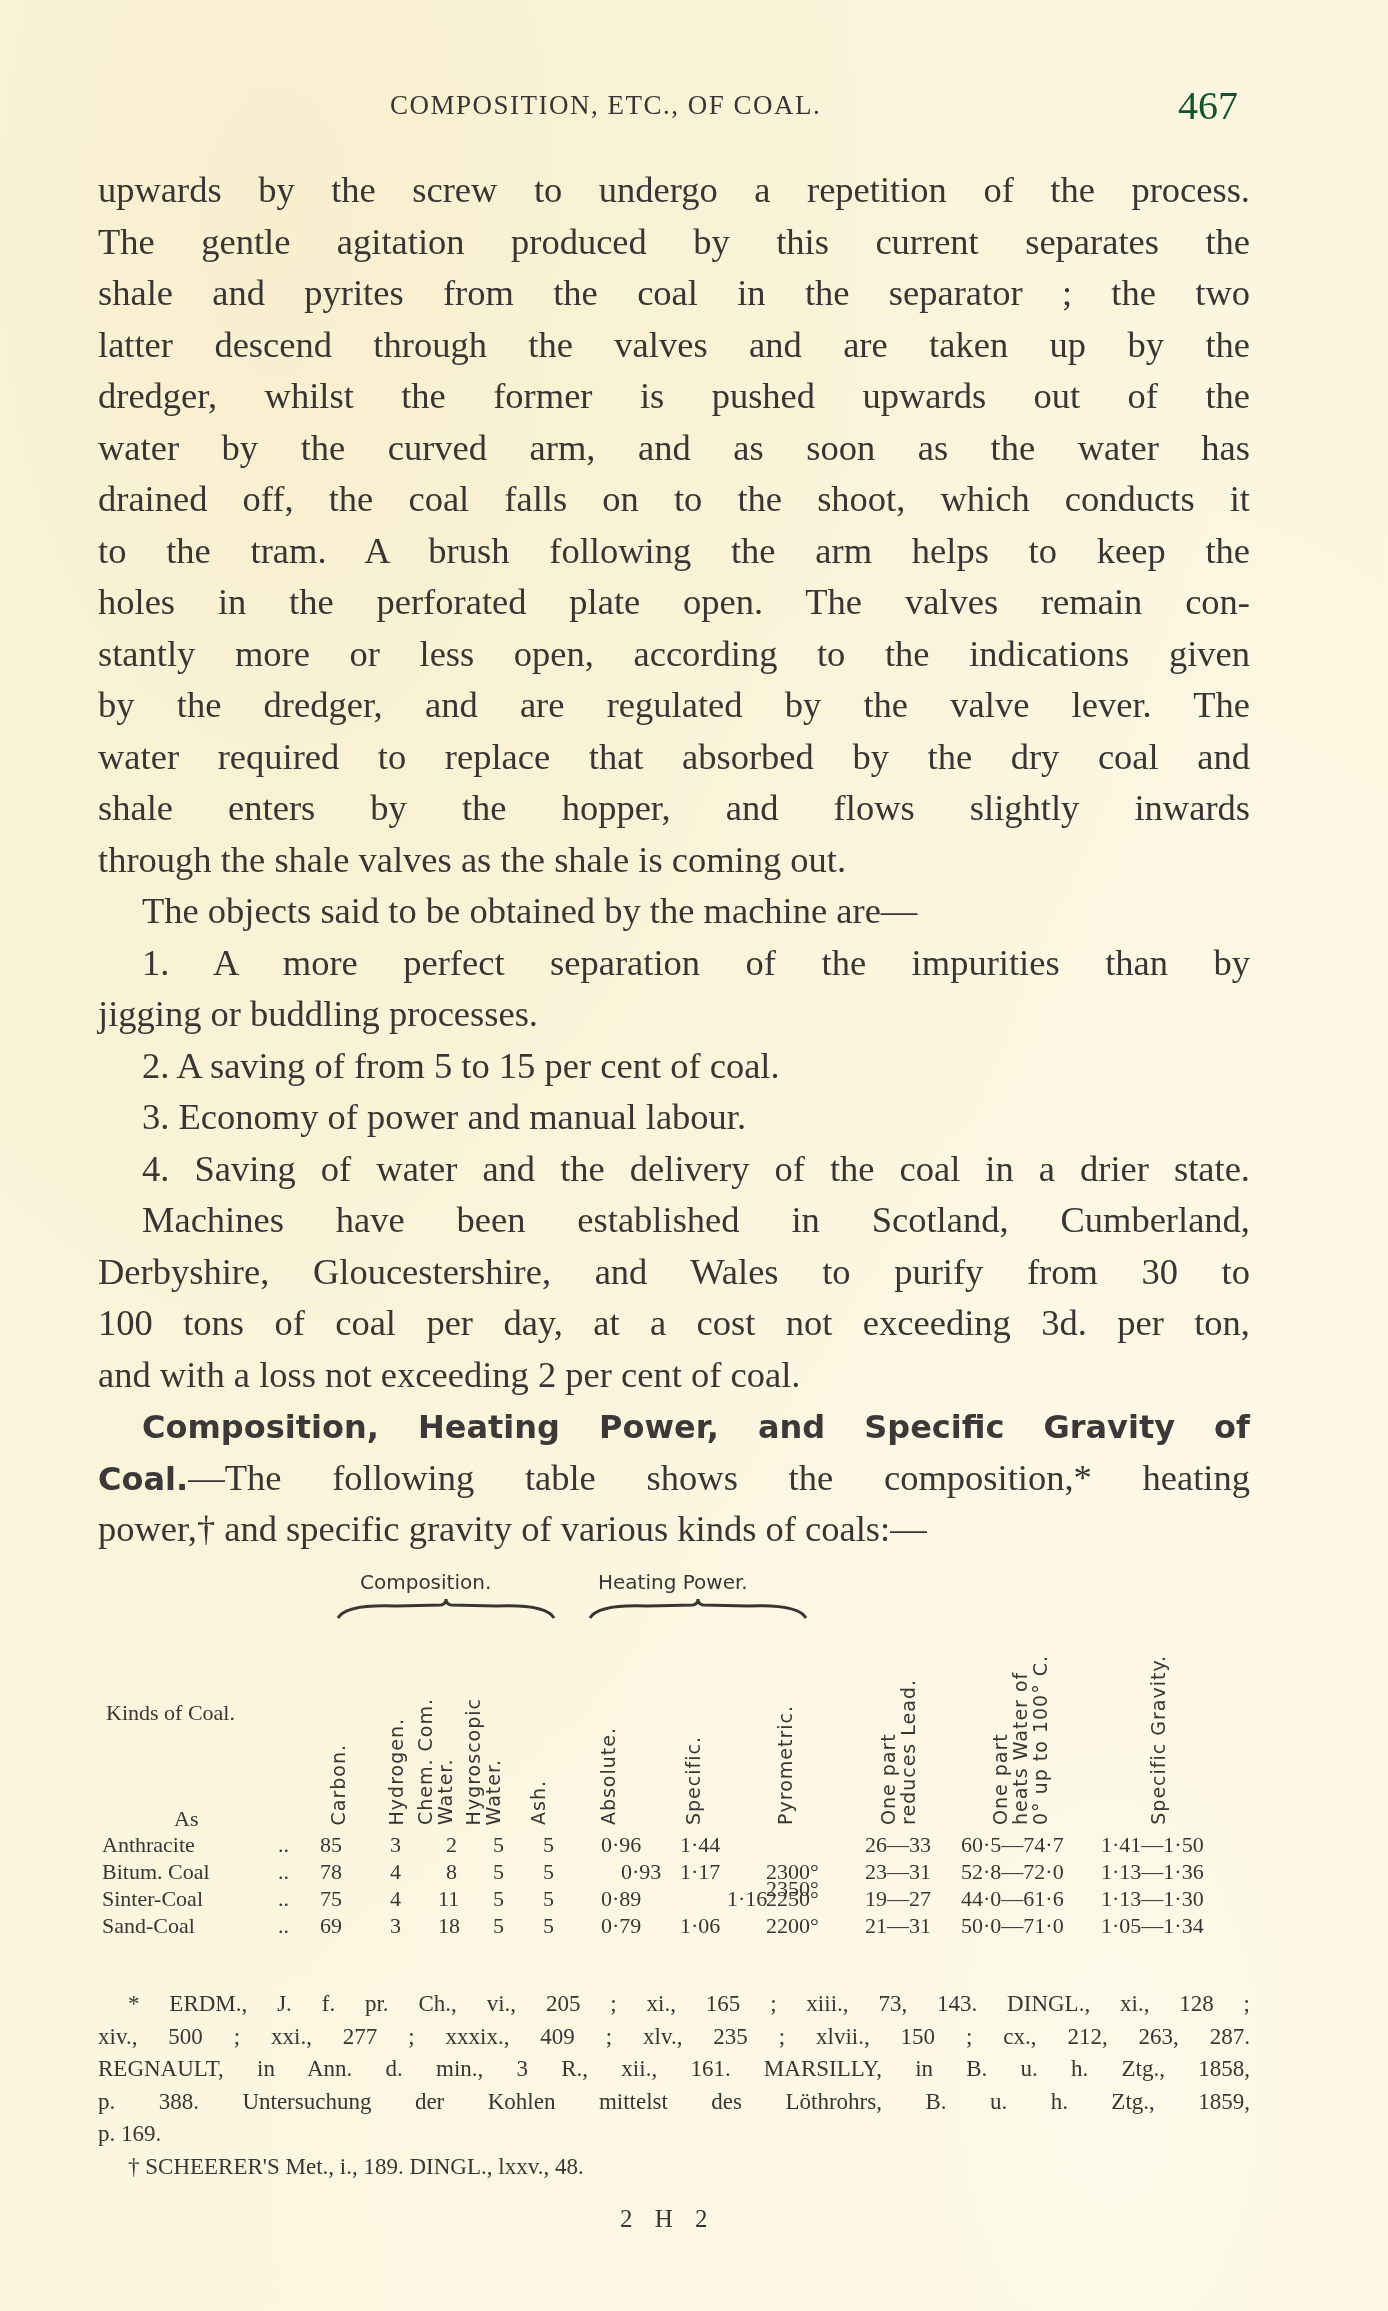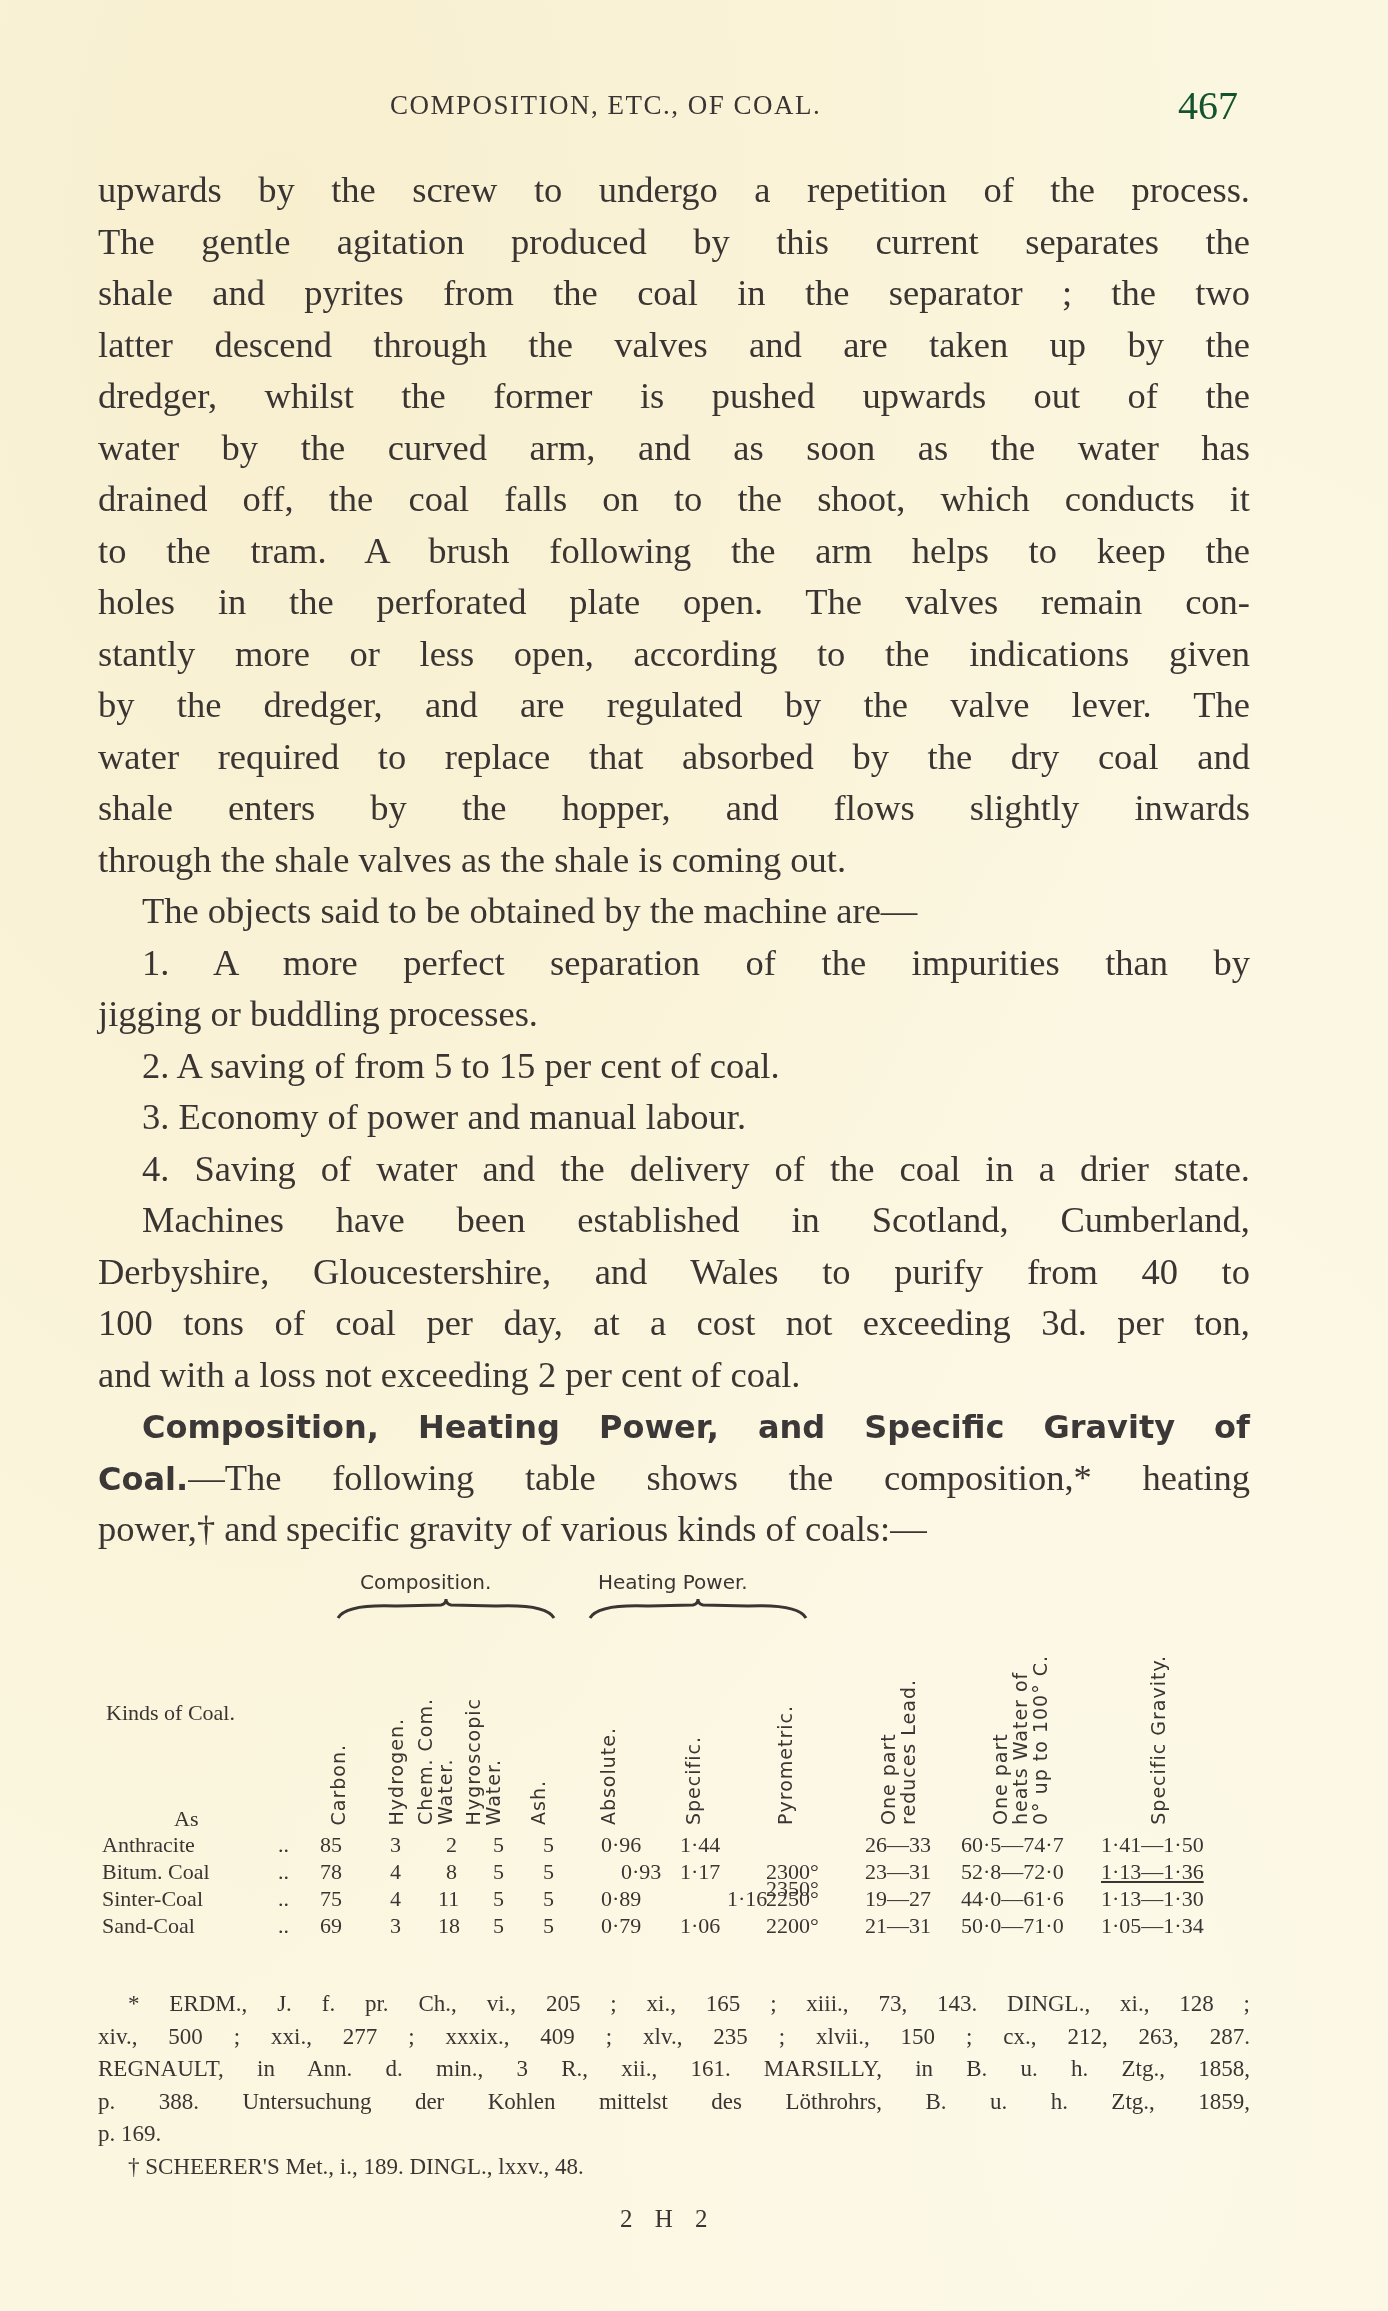--- a/index.html
+++ b/index.html
@@ -77,21 +77,21 @@
     <span class="line">water required to replace that absorbed by the dry coal and</span>
     <span class="line">shale enters by the hopper, and flows slightly inwards</span>
     <span class="line last">through the shale valves as the shale is coming out.</span>
     <span class="line last indent">The objects said to be obtained by the machine are—</span>
     <span class="line indent">1. A more perfect separation of the impurities than by</span>
     <span class="line last">jigging or buddling processes.</span>
     <span class="line last indent">2. A saving of from 5 to 15 per cent of coal.</span>
     <span class="line last indent">3. Economy of power and manual labour.</span>
     <span class="line indent">4. Saving of water and the delivery of the coal in a drier state.</span>
     <span class="line indent">Machines have been established in Scotland, Cumberland,</span>
-    <span class="line">Derbyshire, Gloucestershire, and Wales to purify from 40 to</span>
+    <span class="line">Derbyshire, Gloucestershire, and Wales to purify from 30 to</span>
     <span class="line">100 tons of coal per day, at a cost not exceeding 3d. per ton,</span>
     <span class="line last">and with a loss not exceeding 2 per cent of coal.</span>
     <span class="line indent"><span class="heading-bold">Composition, Heating Power, and Specific Gravity of</span></span>
     <span class="line"><span class="heading-bold">Coal.</span><span>—The following table shows the composition,* heating</span></span>
     <span class="line last">power,† and specific gravity of various kinds of coals:—</span>
   </div>
 
   <div class="table-wrap">
     <span class="group-label" style="left:262px; top:0px;">Composition.</span>
     <span class="group-label" style="left:500px; top:0px;">Heating Power.</span>
@@ -146,21 +146,21 @@
         <span class="cell" style="left:222px;">78</span>
         <span class="cell" style="left:292px;">4</span>
         <span class="cell" style="left:348px;">8</span>
         <span class="cell" style="left:395px;">5</span>
         <span class="cell" style="left:445px;">5</span>
         <span class="cell" style="left:523px;">0·93</span>
         <span class="cell" style="left:582px;">1·17</span>
         <span class="cell" style="left:668px;">2300°</span>
         <span class="cell" style="left:767px;">23—31</span>
         <span class="cell" style="left:863px;">52·8—72·0</span>
-        <span class="cell" style="left:1003px;text-decoration:underline;">1·13—1·36</span>
+        <span class="cell" style="left:1003px;">1·13—1·36</span>
       </div>
       <div class="row">
         <span class="cell" style="left:4px;">Sinter-Coal</span>
         <span class="cell" style="left:180px;">..</span>
         <span class="cell" style="left:222px;">75</span>
         <span class="cell" style="left:292px;">4</span>
         <span class="cell" style="left:340px;">11</span>
         <span class="cell" style="left:395px;">5</span>
         <span class="cell" style="left:445px;">5</span>
         <span class="cell" style="left:503px;">0·89</span>

